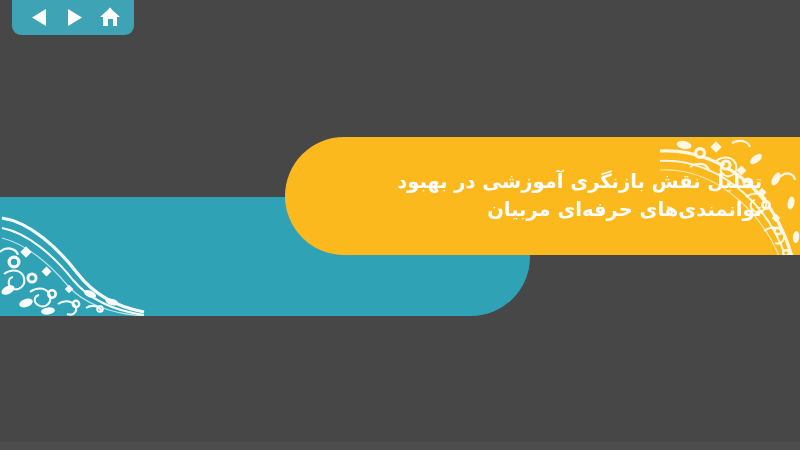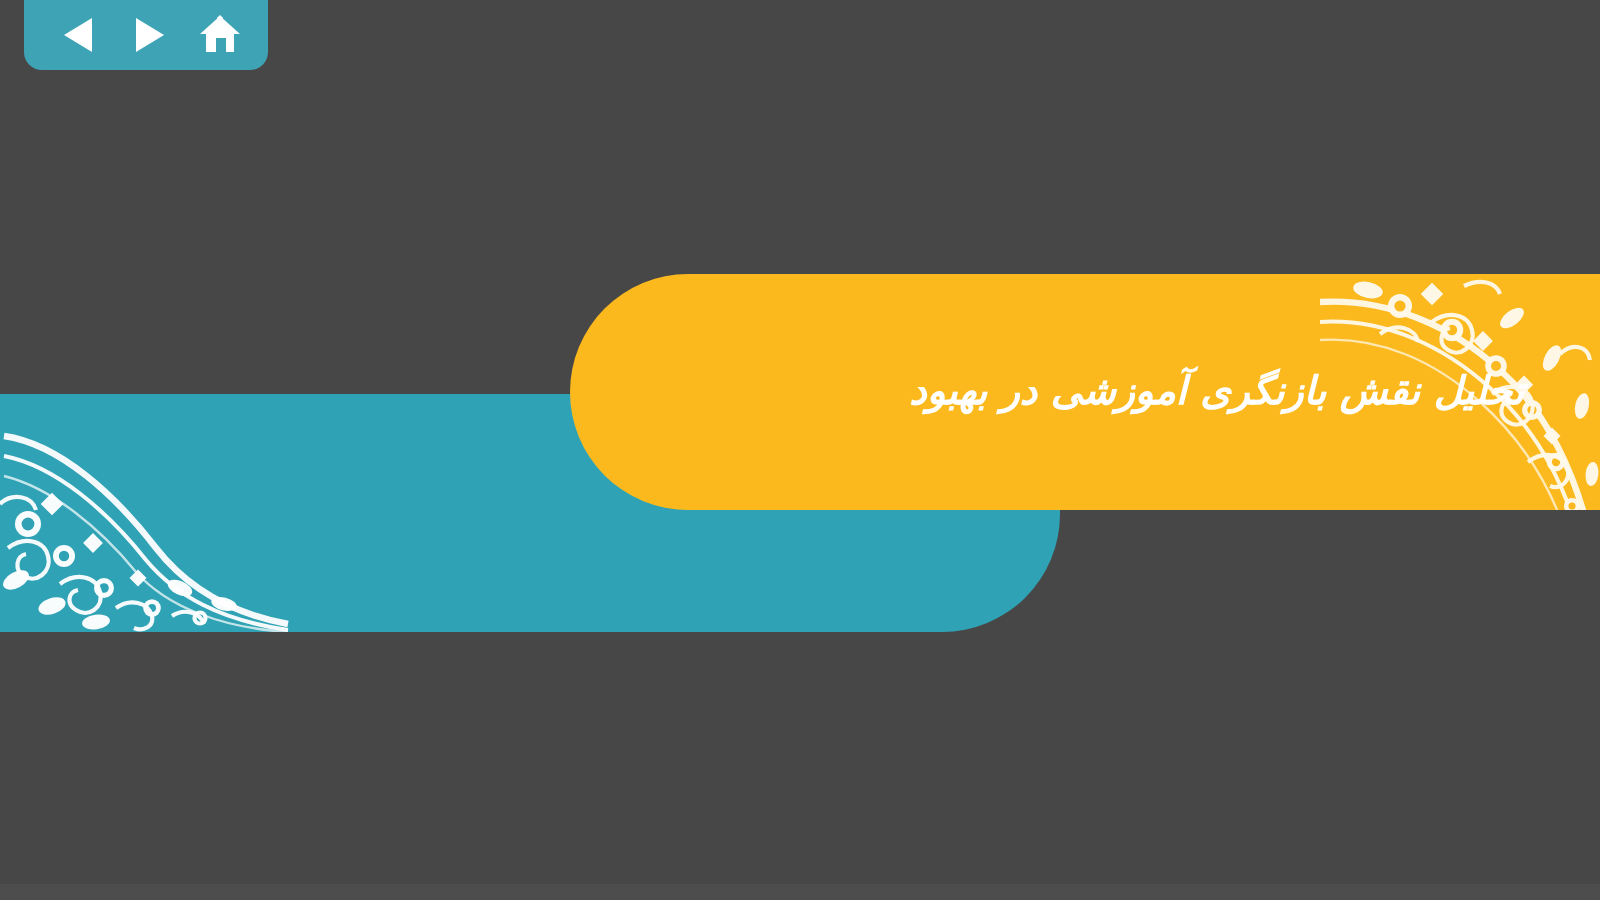--- a/index.html
+++ b/index.html
@@ -11,21 +11,20 @@
   body {
     font-family: "DejaVu Sans", sans-serif;
   }
 
   #slide {
     position: relative;
     width: 800px;
     height: 450px;
     overflow: hidden;
     background: #474747;
-    font-style: italic;
   }
 
   
   .bottom-strip {
     position: absolute;
     left: 0;
     bottom: 0;
     width: 800px;
     height: 8px;
     background: #4d4d4d;
@@ -201,20 +200,21 @@
         <path d="M86,60 C94,54 104,56 106,64 C108,72 100,78 94,74 C89,71 90,64 95,63"></path>
         <path d="M104,94 C112,88 122,90 124,98 C125,104 120,108 115,106"></path>
         <path d="M30,30 C38,24 48,27 49,34"></path>
         <path d="M72,6 C80,2 88,4 90,10"></path>
         <path d="M120,40 C126,34 134,36 135,43"></path>
       </g>
     </svg>
 
     <div class="title-block">
       <div class="title-line">تحلیل نقش بازنگری آموزشی در بهبود</div>
+      <div class="title-line">توانمندی‌های حرفه‌ای مربیان</div>
     </div>
   </div>
 
   <div class="navbar">
     <div class="nav-btn">
       <svg width="17" height="19" viewBox="0 0 17 19">
         <polygon points="15,1 15,18 1,9.5" fill="#ffffff"></polygon>
       </svg>
     </div>
     <div class="nav-btn">

